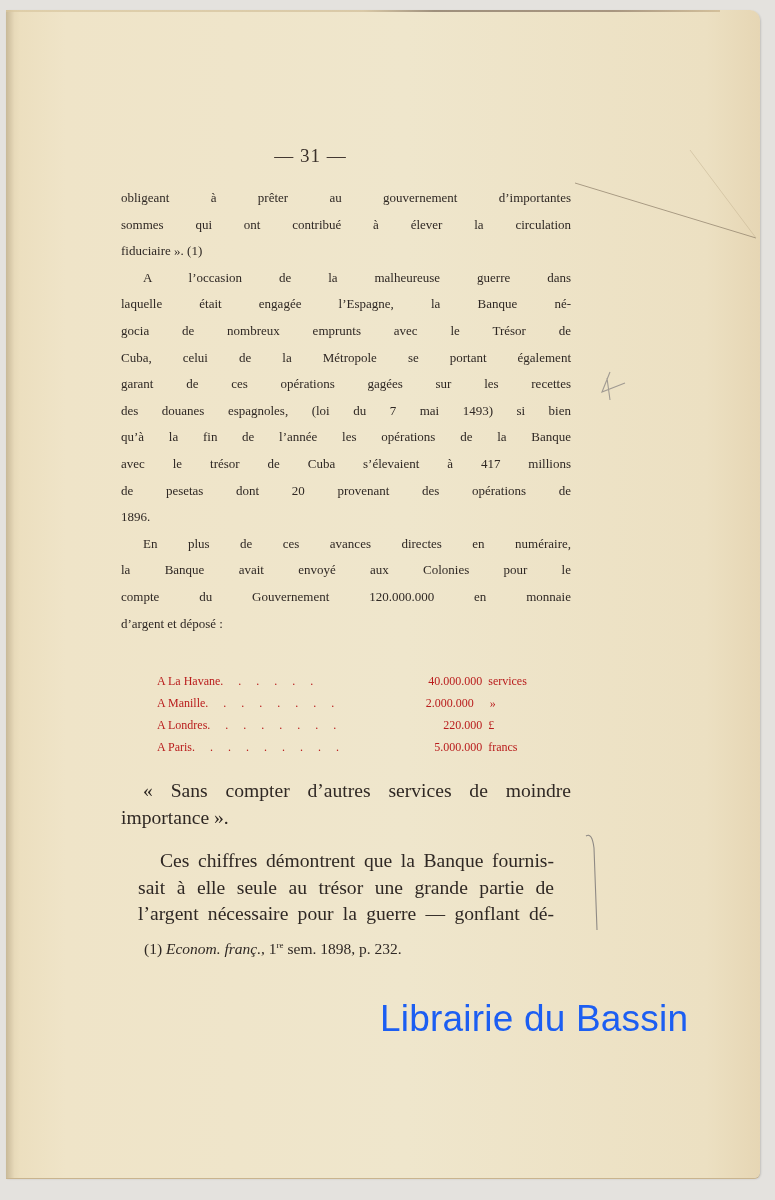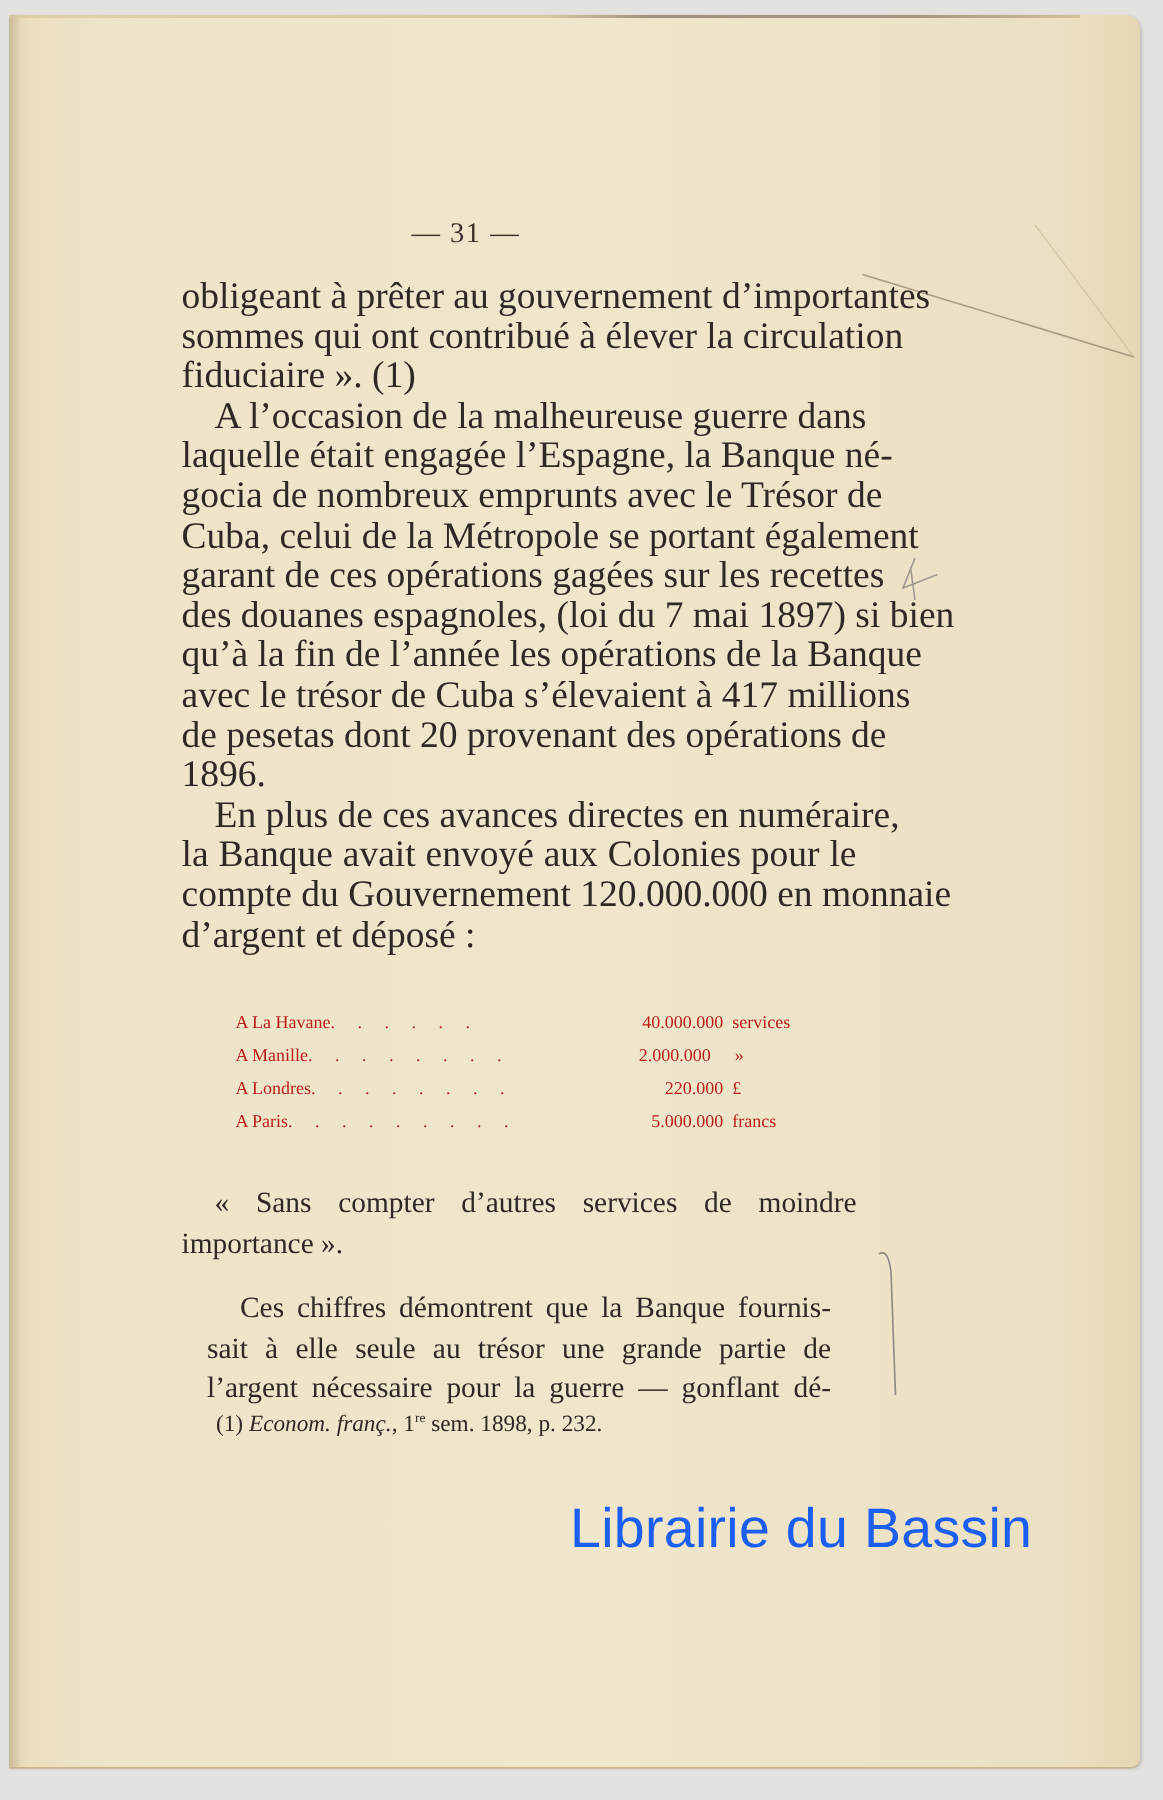--- a/index.html
+++ b/index.html
@@ -25,21 +25,21 @@
   }
   .fold-line {
     position:absolute; left:0; top:0; width:775px; height:1200px; pointer-events:none;
   }
   .page-number {
     position:absolute; left:0; width:621px; top:145px; text-align:center;
     font-size:19px; color:#3a302a; letter-spacing:1px;
   }
   .body-text {
     position:absolute; left:121px; top:185px; width:450px;
-    font-size:25px; line-height:26.6px; color:#2f2824;
+    font-size:13px; line-height:26.6px; color:#2f2824;
     text-align:justify;
   }
   .body-text p { margin:0; }
   .line { display:block; text-align:justify; text-align-last:justify; white-space:nowrap; }
   .line.last { text-align-last:left; }
   .dep-table {
     position:absolute; left:157px; top:670px; width:390px;
     font-size:12px; line-height:22px; color:#b91c1c;
   }
   .dep-row { display:flex; height:22px; }
@@ -82,21 +82,21 @@
     <span class="line">obligeant à prêter au gouvernement d’importantes</span>
     <span class="line">sommes qui ont contribué à élever la circulation</span>
     <span class="line last">fiduciaire ». (1)</span>
   </p>
   <p>
     <span class="line" style="padding-left:22px;">A l’occasion de la malheureuse guerre dans</span>
     <span class="line">laquelle était engagée l’Espagne, la Banque né-</span>
     <span class="line">gocia de nombreux emprunts avec le Trésor de</span>
     <span class="line">Cuba, celui de la Métropole se portant également</span>
     <span class="line">garant de ces opérations gagées sur les recettes</span>
-    <span class="line">des douanes espagnoles, (loi du 7 mai 1897) si bien</span>
+    <span class="line">des douanes espagnoles, (loi du 7 mai 1493) si bien</span>
     <span class="line">qu’à la fin de l’année les opérations de la Banque</span>
     <span class="line">avec le trésor de Cuba s’élevaient à 417 millions</span>
     <span class="line">de pesetas dont 20 provenant des opérations de</span>
     <span class="line last">1896.</span>
   </p>
   <p>
     <span class="line" style="padding-left:22px;">En plus de ces avances directes en numéraire,</span>
     <span class="line">la Banque avait envoyé aux Colonies pour le</span>
     <span class="line">compte du Gouvernement 120.000.000 en monnaie</span>
     <span class="line last">d’argent et déposé :</span>
@@ -121,21 +121,21 @@
   </div>
   <div class="dep-row">
     <span class="dep-place"><span>A Paris</span><span class="dep-dots">. . . . . . . . .</span></span>
     <span class="dep-amount">5.000.000</span>
     <span class="dep-unit">francs</span>
   </div>
 </div>
 
 <div class="para2">
   <p style="margin:0">
-    <span class="line" style="padding-left:22px;margin-top:12px;">« Sans compter d’autres services de moindre</span>
+    <span class="line" style="padding-left:22px;">« Sans compter d’autres services de moindre</span>
     <span class="line last">importance ».</span>
   </p>
   <p style="margin:17px">
     <span class="line" style="padding-left:22px;">Ces chiffres démontrent que la Banque fournis-</span>
     <span class="line">sait à elle seule au trésor une grande partie de</span>
     <span class="line">l’argent nécessaire pour la guerre — gonflant dé-</span>
   </p>
 </div>
 
 <div class="footnote">

